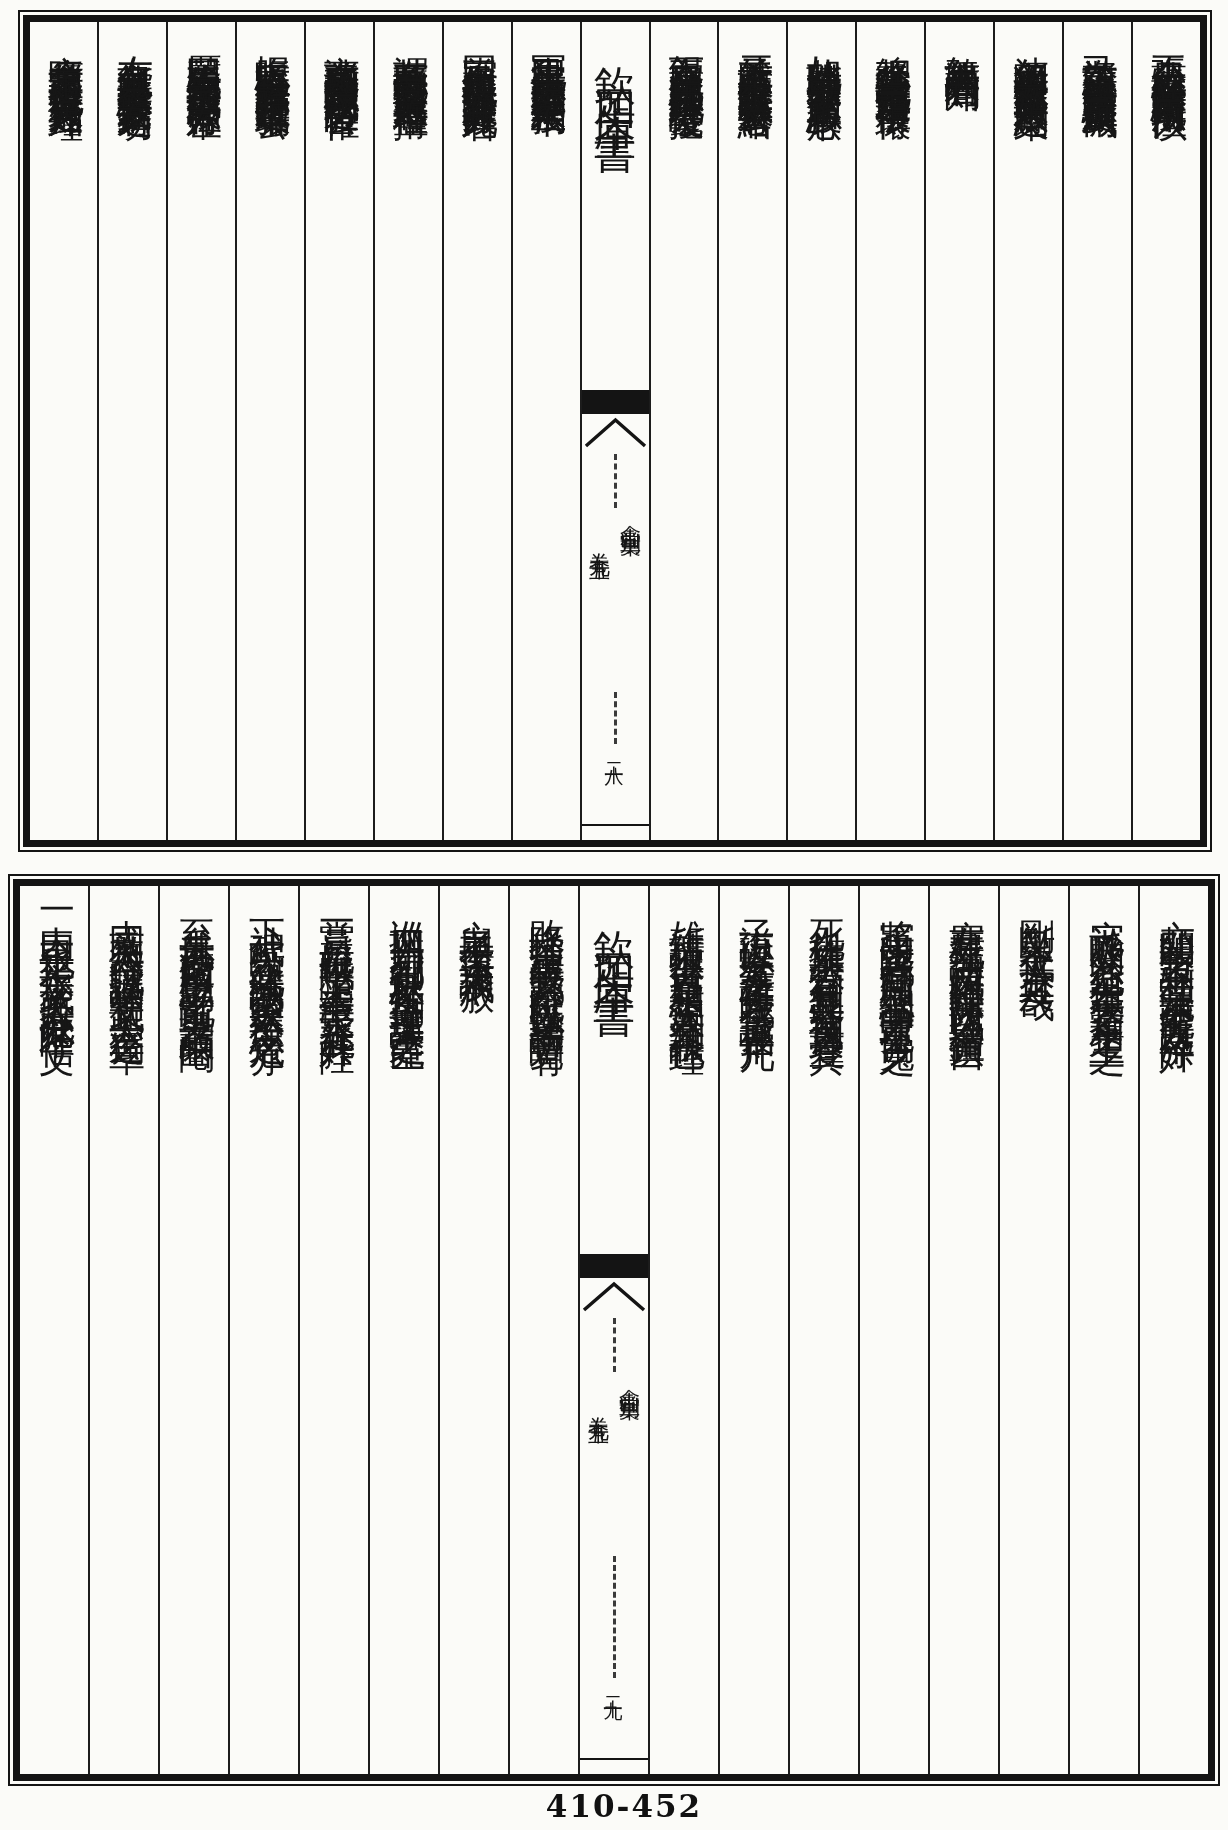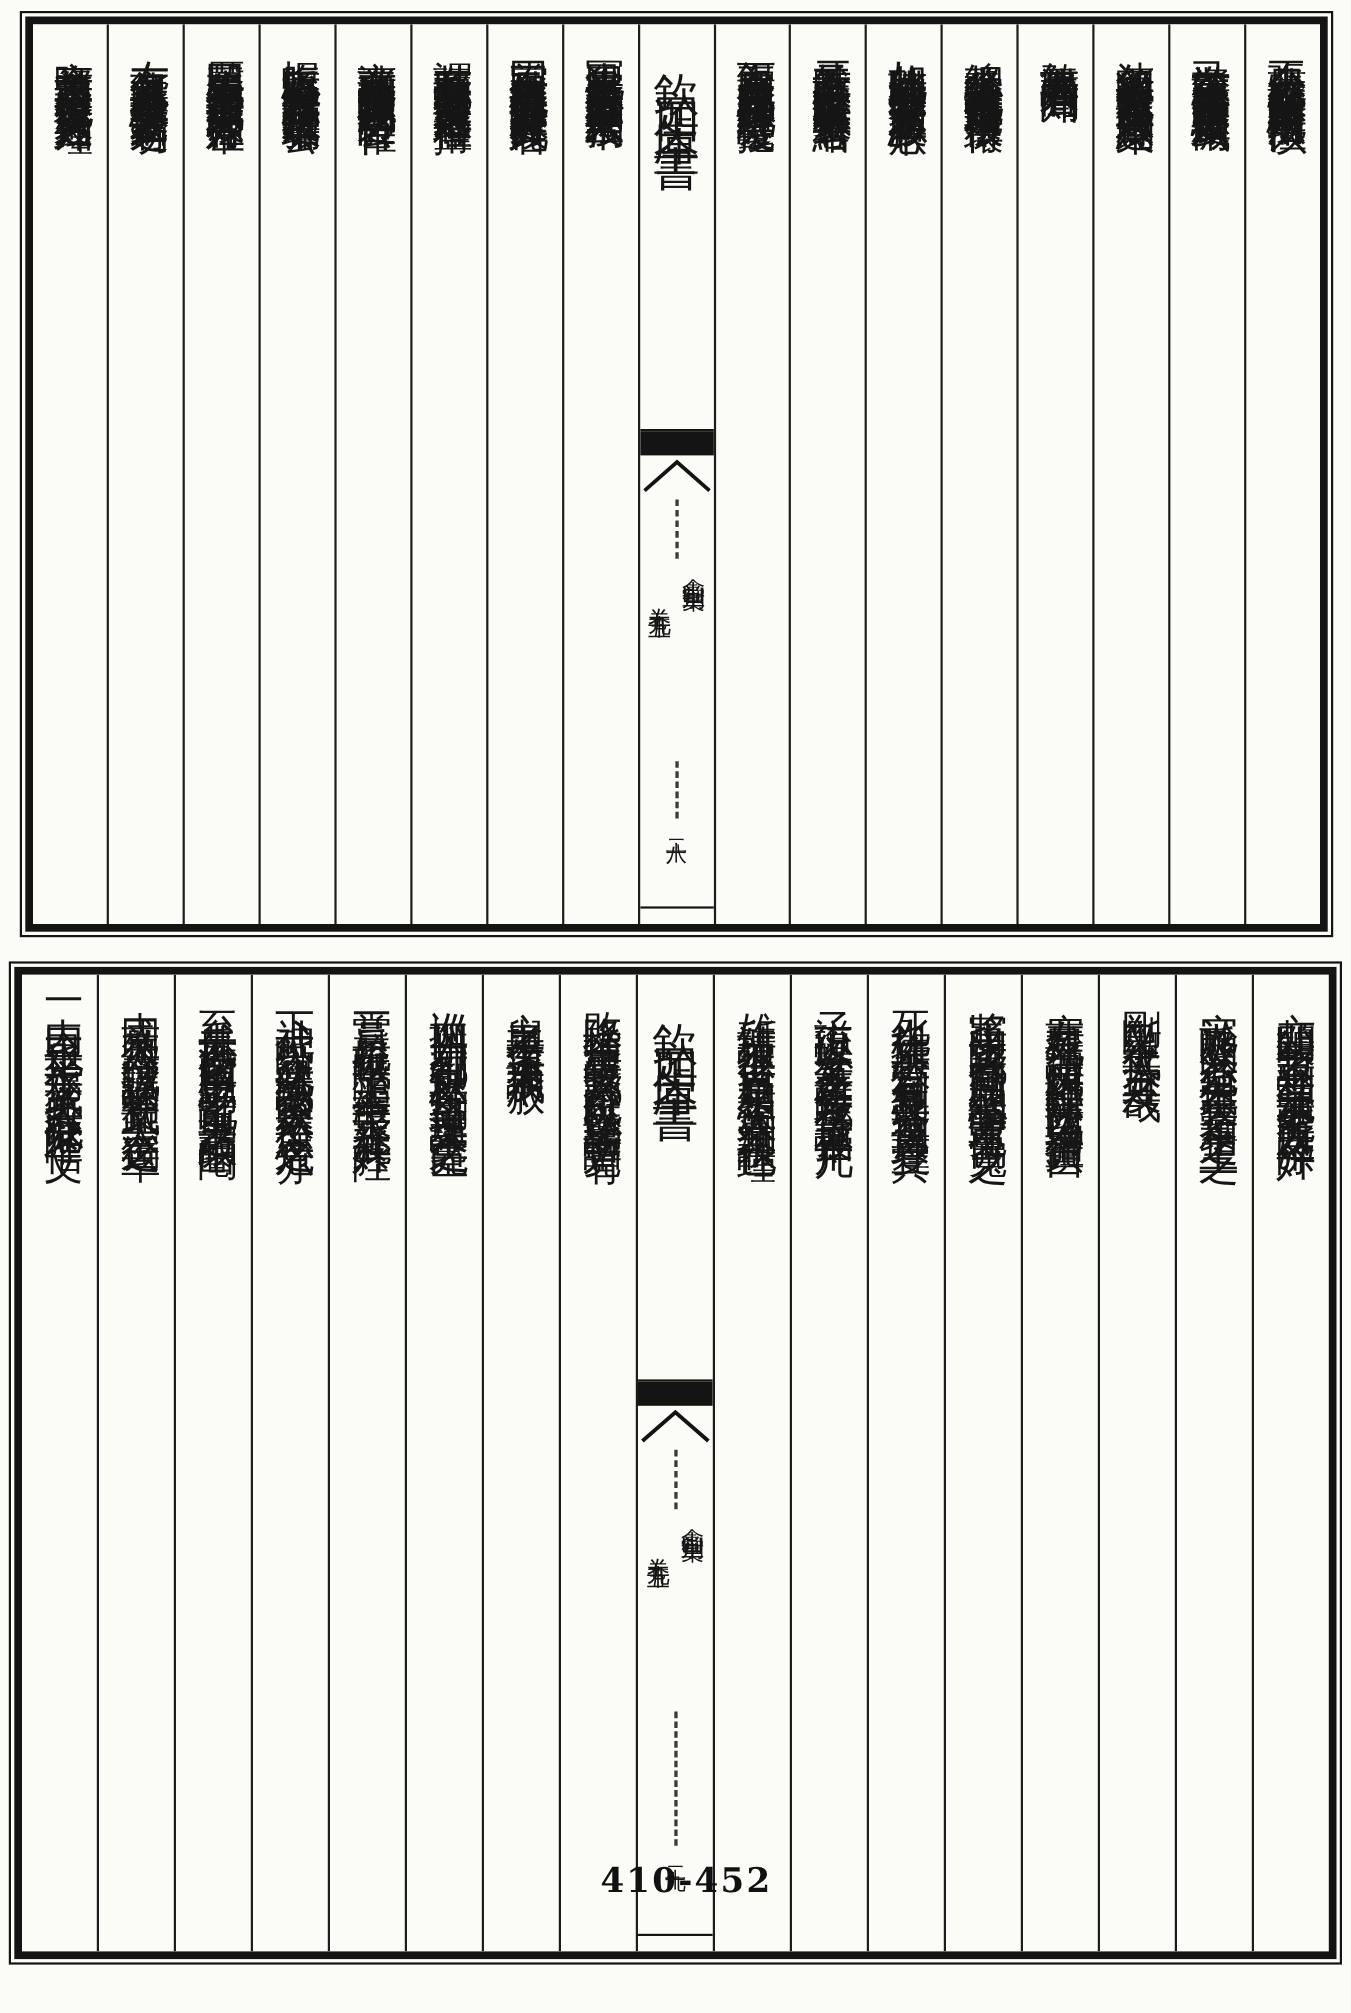--- a/index.html
+++ b/index.html
@@ -27,21 +27,21 @@
   .bx-dash{width:0;border-left:3px dashed #3a3a3a;flex:0 0 auto;}
   .bx-dash1{height:54px;margin-top:4px;}
   .bx-dash2{flex:1 1 auto;margin:6px 0 4px 0;}
   .bx-mid{display:flex;flex-direction:row;justify-content:center;gap:5px;flex:0 0 auto;height:178px;}
   .bx-book,.bx-juan{writing-mode:vertical-rl;text-orientation:upright;font-size:21px;
                     letter-spacing:3px;line-height:26px;}
   .bx-juan{margin-top:28px;}
   .bx-page{writing-mode:vertical-rl;text-orientation:upright;font-size:19px;letter-spacing:2px;
            line-height:36px;height:76px;flex:0 0 auto;}
   .bx-tail{width:100%;height:14px;border-top:2px solid #141414;flex:0 0 auto;}
-  .footer{position:absolute;left:0;right:0;top:1692px;text-align:center;
+  .footer{position:absolute;left:0;right:0;top:1788px;text-align:center;
           font-family:"DejaVu Serif",serif;font-size:31px;font-weight:600;letter-spacing:2px;color:#111;padding-left:20px;}
 </style>
 </head>
 <body>
 
 <div class="page">
   <div class="block block-top">
     <div class="inner">
       <div class="cols">
           <div class="col">不張蓋日給公廩數升餘雖片楮莖蔬無所取用恒以</div>

